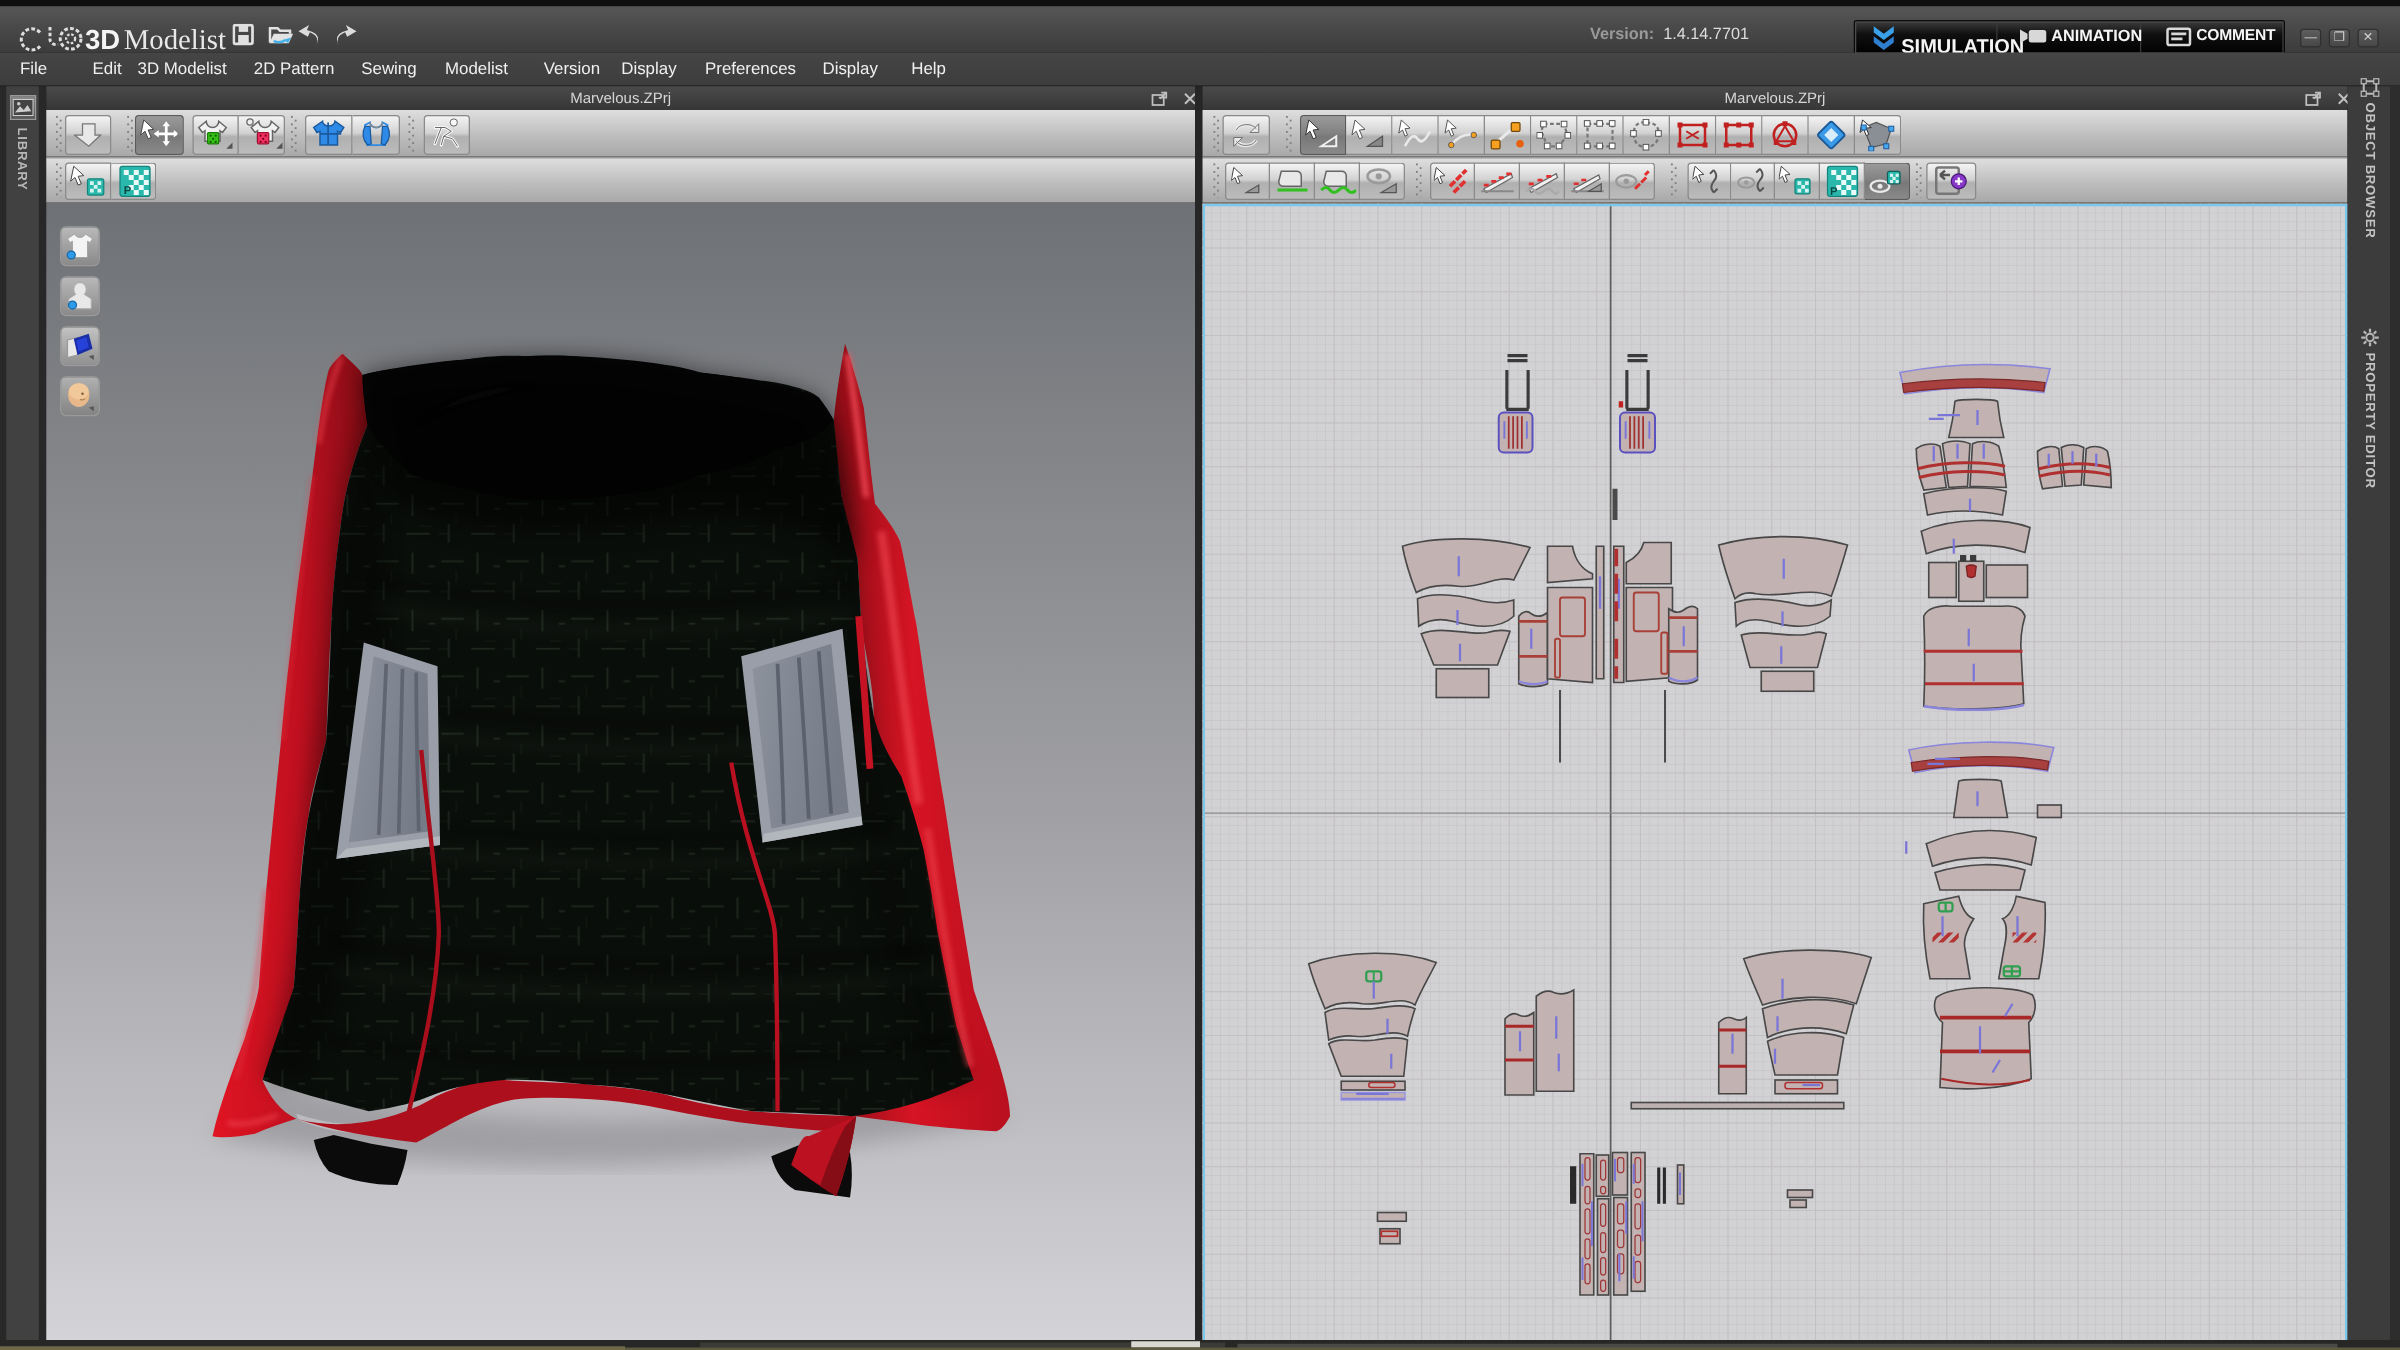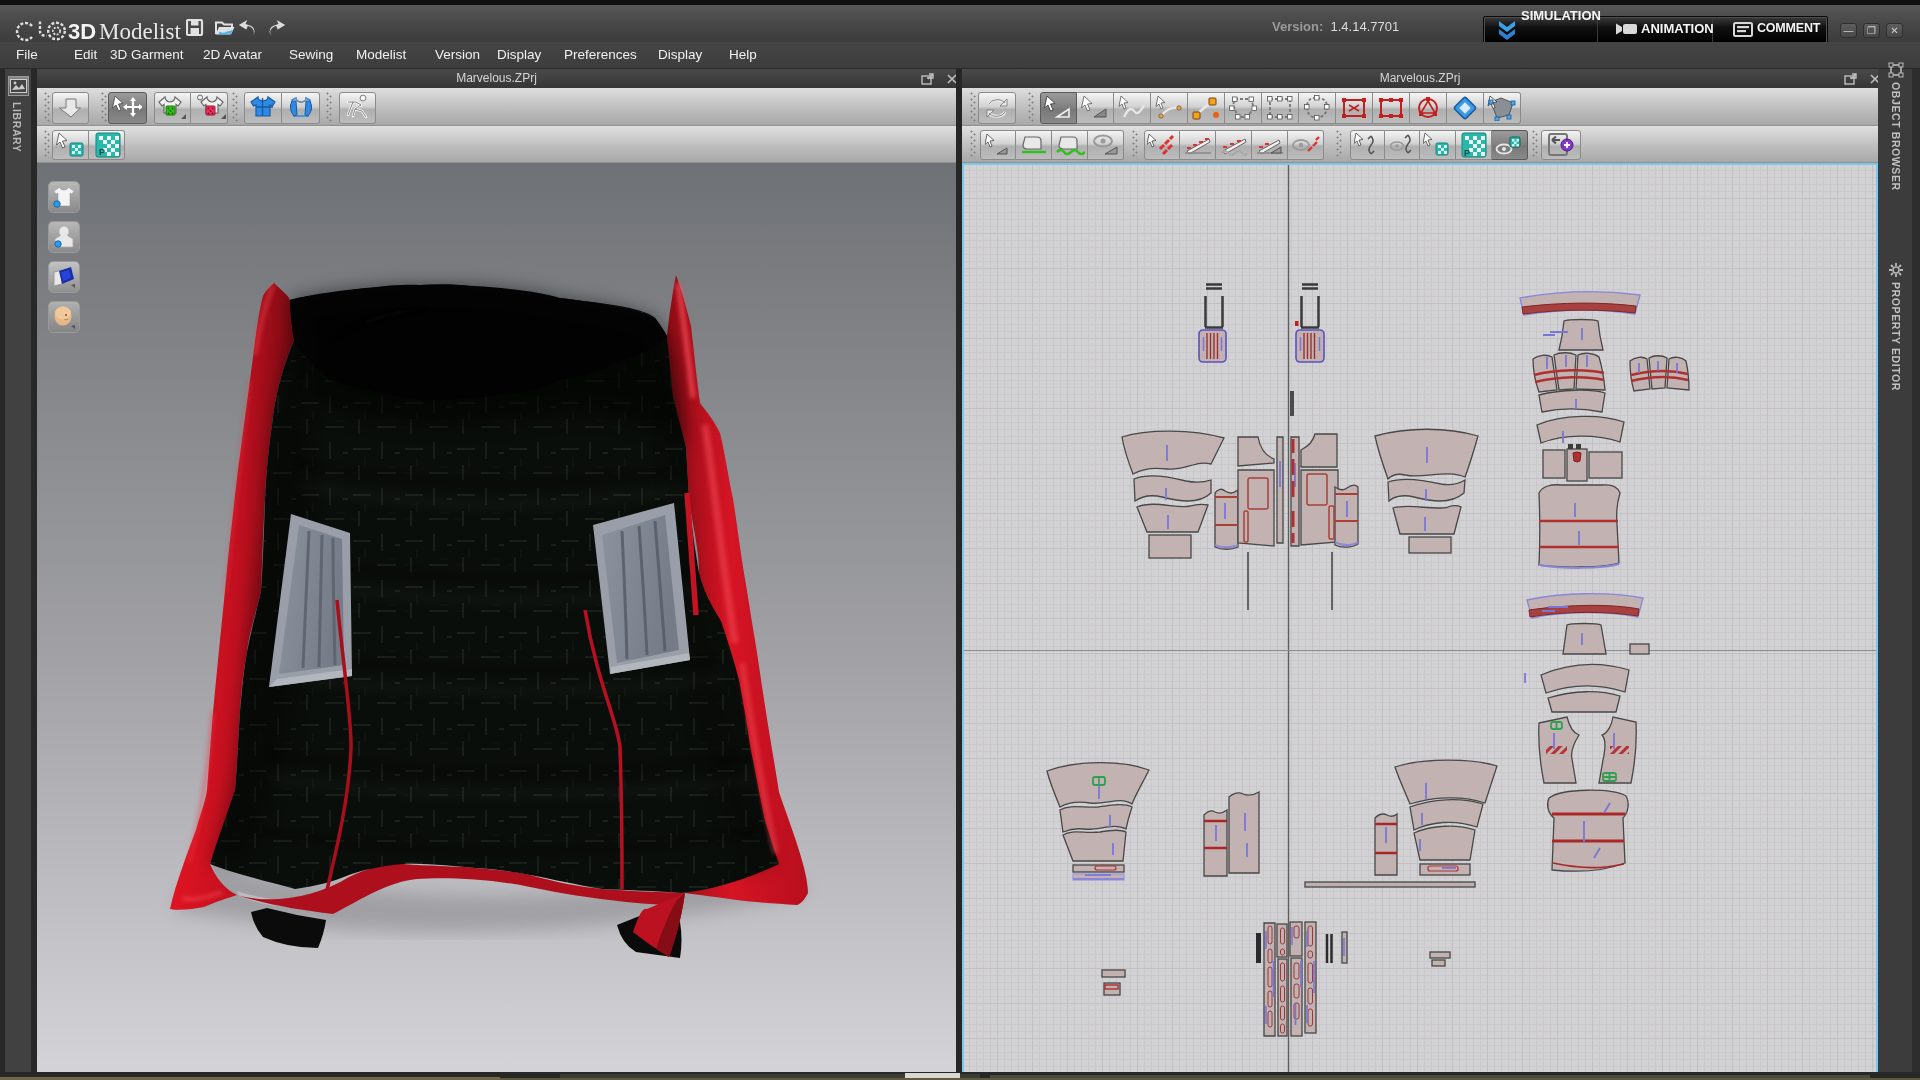--- a/index.html
+++ b/index.html
@@ -54,42 +54,42 @@
   </svg>
   <div class="abs" style="left:1272px;top:14px;font-size:13px;font-weight:bold;color:#9a9a9a">Version:&nbsp;&nbsp;<span style="color:#dcdcdc;font-weight:normal">1.4.14.7701</span></div>
 
   <div class="abs" style="left:1483px;top:11px;width:345px;height:28px;background:linear-gradient(#3c3c3c,#101010 40%,#000);border:1px solid #0a0a0a;border-radius:2px;box-shadow:0 0 0 1px #4e4e4e inset"></div>
   <div class="abs" style="left:1597px;top:13px;width:1px;height:24px;background:#3a3a3a"></div>
   <div class="abs" style="left:1712px;top:13px;width:1px;height:24px;background:#3a3a3a"></div>
   <svg width="40" height="24" viewBox="0 0 40 24" style="left:1495px;top:13px">
     <path d="M4 3 l8 6 8-6 v5 l-8 6 -8-6z" fill="#3aa0e8"></path>
     <path d="M4 11 l8 6 8-6 v5 l-8 6 -8-6z" fill="#2f7fd0"></path>
   </svg>
-  <div class="abs" style="left:1521px;top:3px;color:#f5f5f5;font-size:13px;font-weight:bold">SIMULATION</div>
+  <div class="abs" style="left:1521px;top:24px;color:#f5f5f5;font-size:16px;font-weight:bold">SIMULATION</div>
   <svg width="30" height="24" viewBox="0 0 30 24" style="left:1614px;top:13px">
     <rect x="9" y="6" width="14" height="10" rx="2" fill="#d8d8d8"></rect>
     <path d="M8 9 l-6-3.5 v11 l6-3.5z" fill="#d8d8d8"></path>
   </svg>
   <div class="abs" style="left:1641px;top:16px;color:#f5f5f5;font-size:13px;font-weight:bold">ANIMATION</div>
   <svg width="30" height="24" viewBox="0 0 30 24" style="left:1731px;top:13px">
     <rect x="3" y="5" width="18" height="13" rx="1.5" fill="none" stroke="#d8d8d8" stroke-width="2"></rect>
     <rect x="6" y="8" width="12" height="2.2" fill="#d8d8d8"></rect>
       <rect x="6" y="12" width="9" height="2.2" fill="#d8d8d8"></rect>
   </svg>
   <div class="abs" style="left:1757px;top:16px;color:#f5f5f5;font-size:12.5px;font-weight:bold;letter-spacing:-0.2px">COMMENT</div>
 
   <div class="wbtn" style="left:1840px">—</div>
   <div class="wbtn" style="left:1863px">❐</div>
   <div class="wbtn" style="left:1886px">✕</div>
 </div>
 <div id="menubar" class="abs">
   <span class="menuitem" style="left:16px">File</span>
   <span class="menuitem" style="left:74px">Edit</span>
-  <span class="menuitem" style="left:110px">3D Garment</span>
-  <span class="menuitem" style="left:203px">2D Avatar</span>
+  <span class="menuitem" style="left:110px">3D Modelist</span>
+  <span class="menuitem" style="left:203px">2D Pattern</span>
   <span class="menuitem" style="left:289px">Sewing</span>
   <span class="menuitem" style="left:356px">Modelist</span>
   <span class="menuitem" style="left:435px">Version</span>
   <span class="menuitem" style="left:497px">Display</span>
   <span class="menuitem" style="left:564px">Preferences</span>
   <span class="menuitem" style="left:658px">Display</span>
   <span class="menuitem" style="left:729px">Help</span>
 </div>
 
 <div class="abs" style="left:0;top:69px;width:37px;height:1003px;background:#282828"></div>

